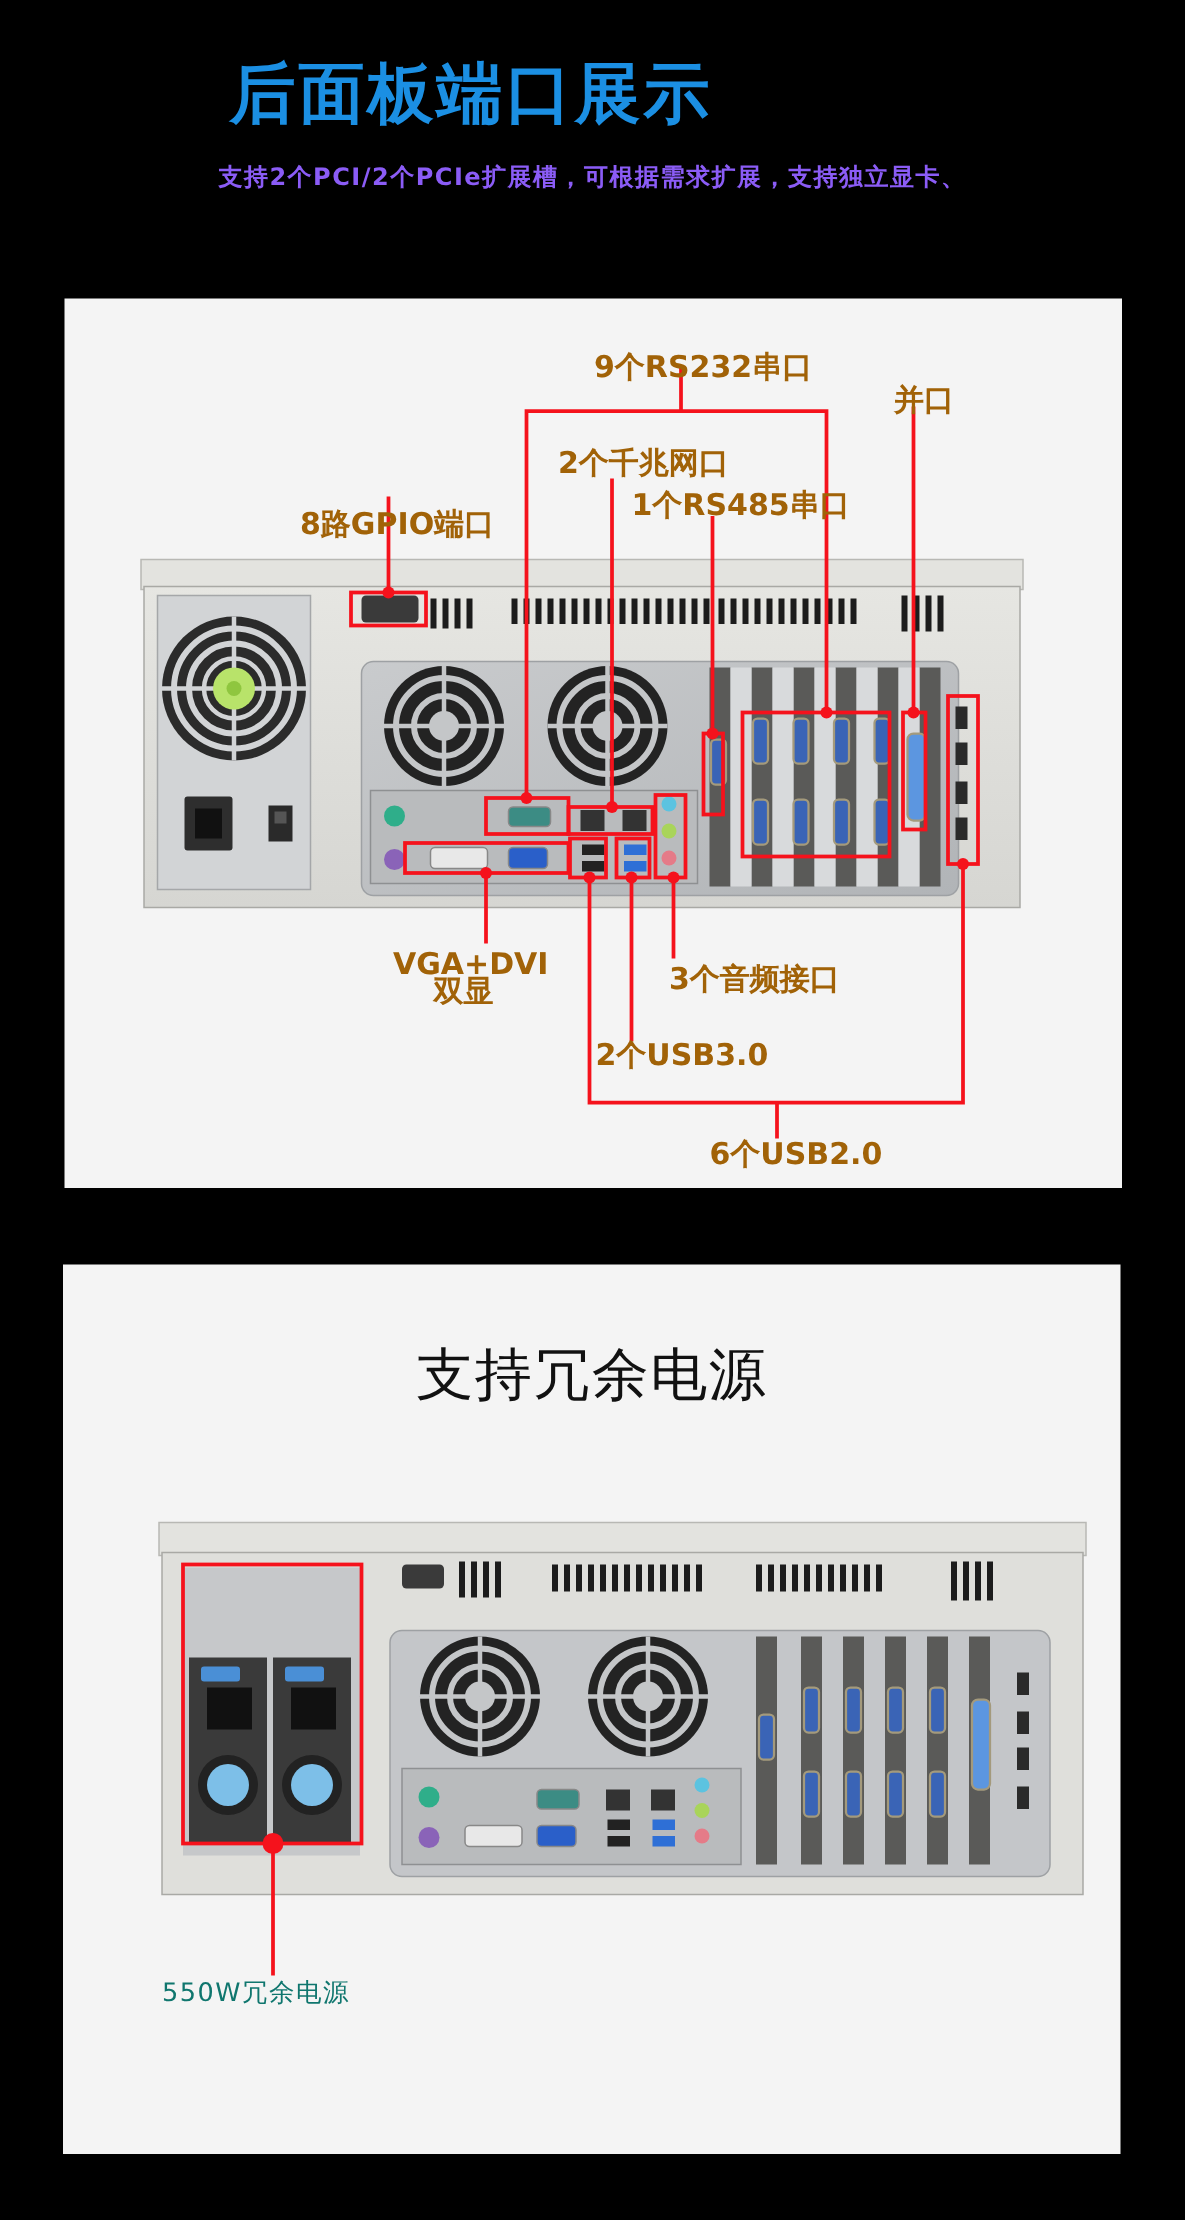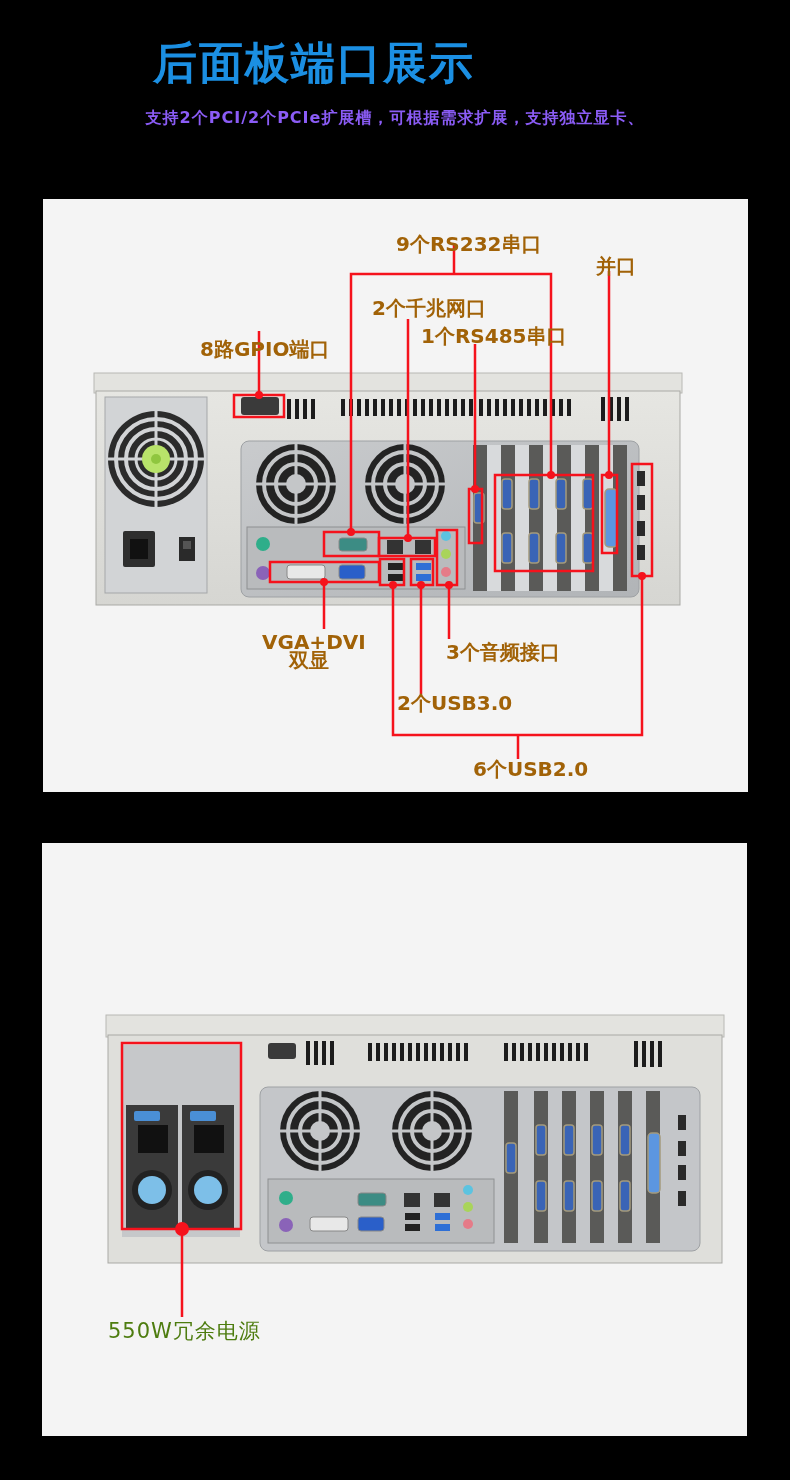--- a/index.html
+++ b/index.html
@@ -5,21 +5,21 @@
   html,body{margin:0;padding:0;background:#000;}
   body{width:790px;height:1480px;position:relative;overflow:hidden;font-family:"DejaVu Sans","Liberation Sans",sans-serif;}
   .hero-title{position:absolute;left:0;top:34px;width:628px;text-align:center;color:#1b8fe3;font-size:44px;font-weight:bold;letter-spacing:2px;line-height:58px;}
   .hero-sub{position:absolute;left:0;top:104px;width:790px;text-align:center;color:#8b5cf6;font-size:16px;font-weight:bold;line-height:28px;letter-spacing:1px;}
   .panel{position:absolute;background:#f4f4f4;}
   #panel1{left:43px;top:199px;width:705px;height:593px;}
   #panel2{left:42px;top:843px;width:705px;height:593px;}
   .lbl{position:absolute;color:#a16207;font-weight:bold;font-size:20px;white-space:nowrap;line-height:18px;}
   .lbl-c{text-align:center;}
   .sec-title{position:absolute;left:0;top:50px;width:705px;text-align:center;color:#111;font-size:38px;line-height:46px;letter-spacing:1px;}
-  .psu-label{position:absolute;color:#4d7c0f;font-size:21px;white-space:nowrap;letter-spacing:1px;}
+  .psu-label{position:absolute;color:#0f766e;font-size:17px;white-space:nowrap;letter-spacing:1px;}
   svg{position:absolute;left:0;top:0;}
 </style>
 </head>
 <body>
 
 <div class="hero-title">后面板端口展示</div>
 <div class="hero-sub">
   <div>支持2个PCI/2个PCIe扩展槽，可根据需求扩展，支持独立显卡、</div>
 </div>
 
@@ -217,20 +217,21 @@
   <div class="lbl lbl-c" style="left:219px;top:434px;width:94px;">
     <div>VGA+DVI</div>
     <div>双显</div>
   </div>
   <div class="lbl" style="left:403px;top:444px;">3个音频接口</div>
   <div class="lbl" style="left:354px;top:495px;">2个USB3.0</div>
   <div class="lbl" style="left:430px;top:561px;">6个USB2.0</div>
 </div>
 
 <div class="panel" id="panel2">
+  <div class="sec-title">支持冗余电源</div>
   <svg width="705" height="593" viewBox="0 0 705 593">
     <g>
       <rect x="64" y="172" width="618" height="22" fill="#e3e3df" stroke="#b8b8b4"></rect>
       <rect x="66" y="192" width="614" height="228" fill="#dfdfdb" stroke="#a9a9a5"></rect>
 
       <rect x="80" y="202" width="118" height="192" fill="#c6c8ca"></rect>
       <g>
         <rect x="84" y="262" width="52" height="124" fill="#3a3a3a"></rect>
         <rect x="92" y="268" width="26" height="10" rx="2" fill="#4a8fd6"></rect>
         <rect x="96" y="282" width="30" height="28" fill="#111"></rect>

